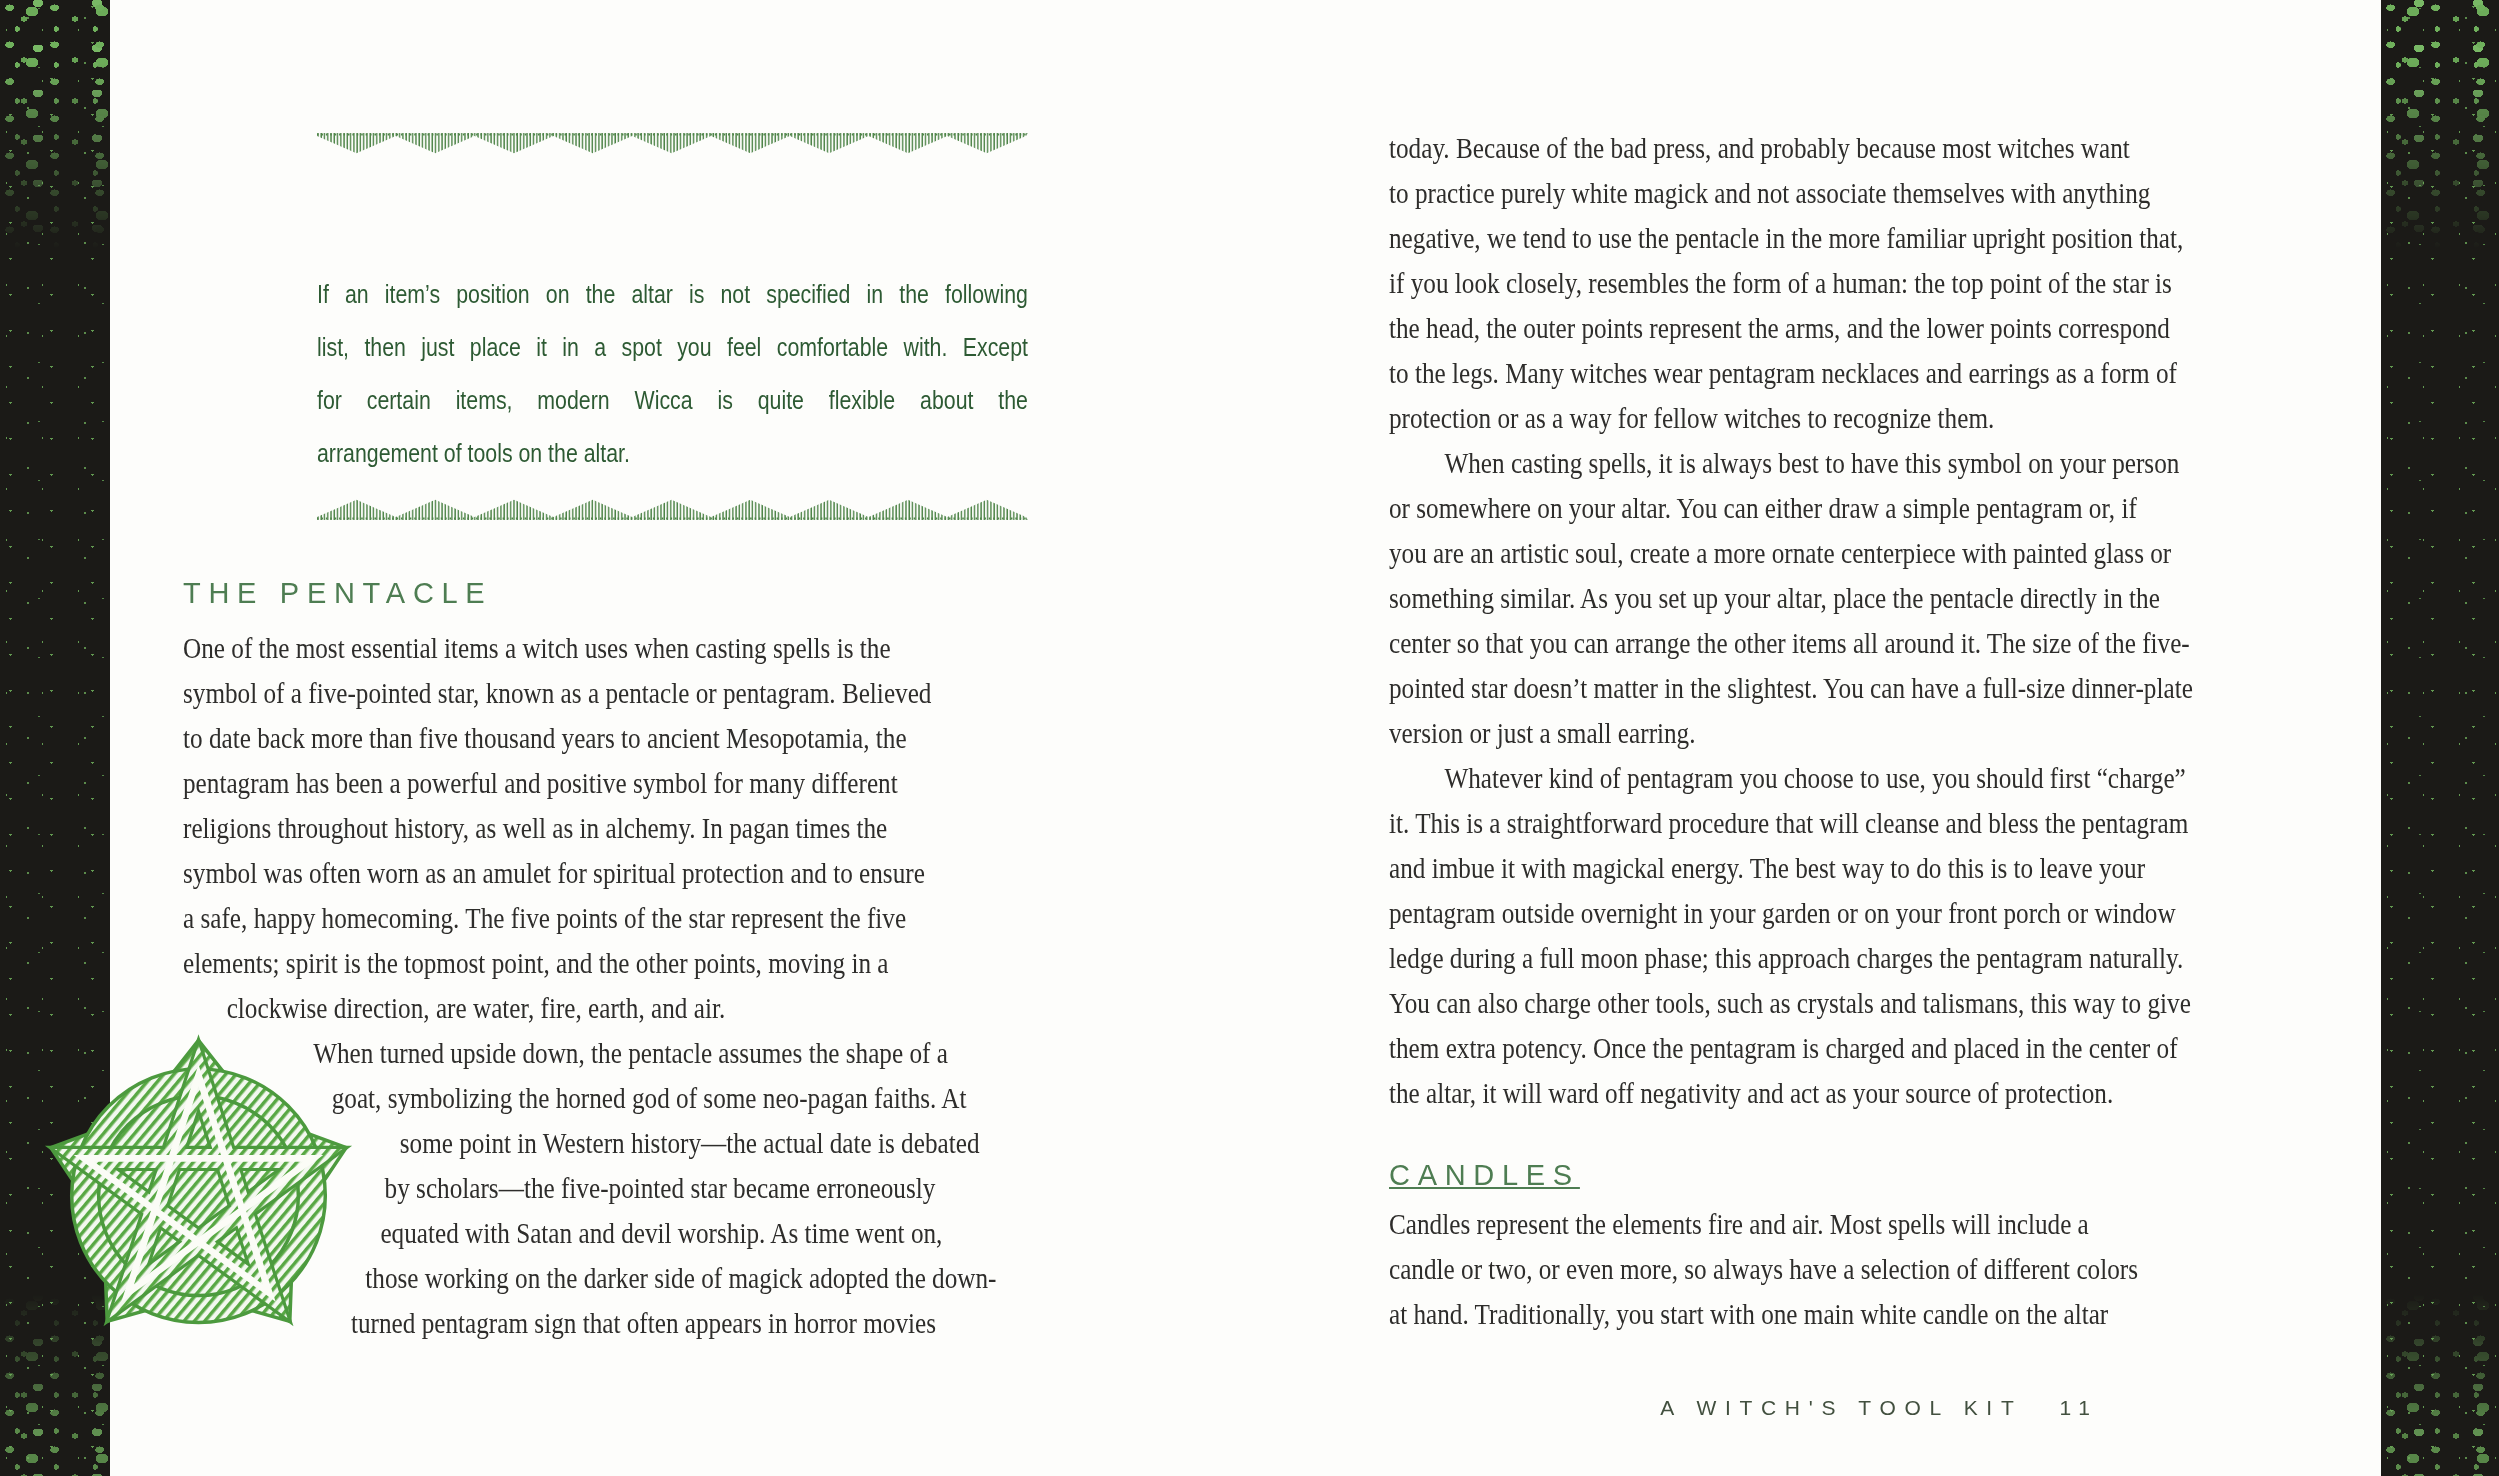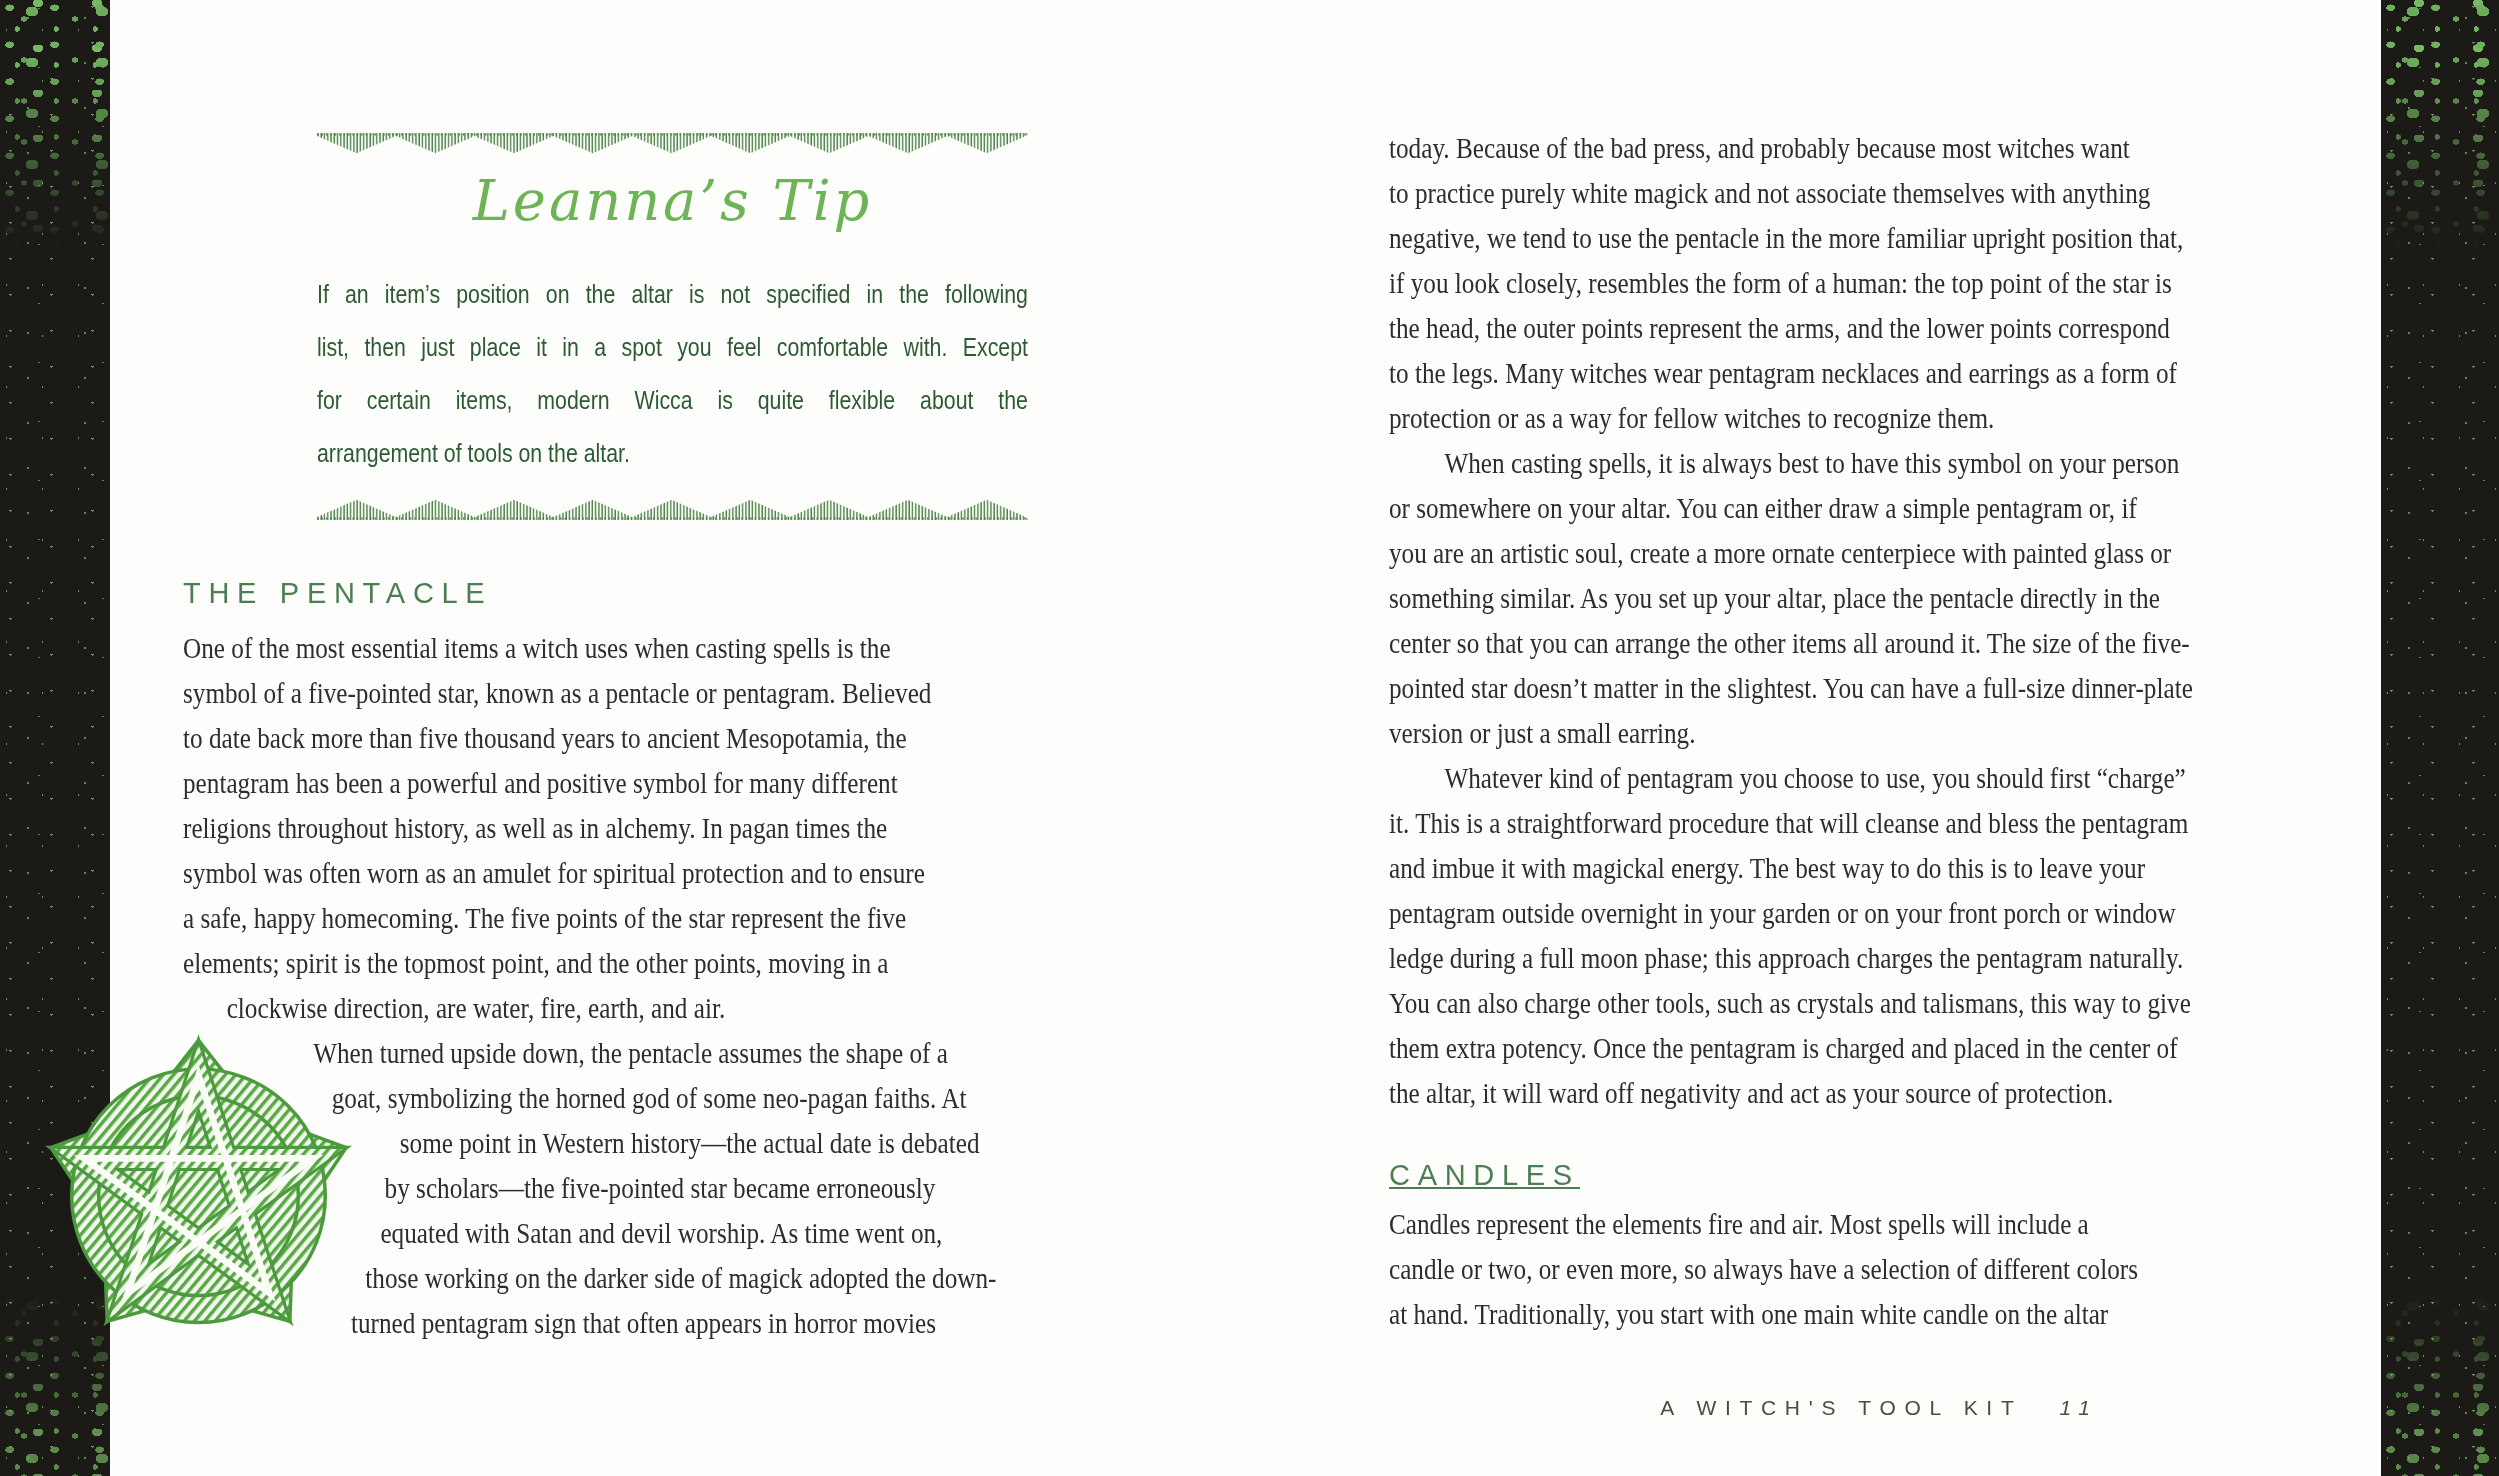--- a/index.html
+++ b/index.html
@@ -73,21 +73,21 @@
 
   
   .pentacle{position:absolute;left:40px;top:1034px;width:317px;height:317px;}
 
   
   .footer{position:absolute;top:1396px;font-family:"Liberation Sans",sans-serif;font-weight:500;
     font-size:21px;letter-spacing:8.7px;color:#42503f;}
   .footer-left{left:183px;width:990px;text-align:center;transform:translateX(-34px);}
   .footer-right{left:1389px;width:981px;text-align:center;}
   .footer .pgnum{margin-right:37px;}
-  .footer-right .pgnum{margin-right:0;margin-left:37px;font-style:italic;}
+  .footer-right .pgnum{margin-right:0;margin-left:37px;}
 </style>
 </head>
 <body>
 
 <div class="spread">
 
   <div class="edge edge-left">
     <div class="splash splash-top"></div>
     <div class="splash splash-bottom"></div>
   </div>
@@ -100,21 +100,20 @@
     <svg class="orn orn-top" viewBox="0 0 740 26" aria-hidden="true">
       <defs>
         <pattern id="st1" width="3.4" height="26" patternUnits="userSpaceOnUse">
           <line x1="1" y1="0" x2="1" y2="26" stroke="#4e8448" stroke-width="1.5"></line>
         </pattern>
       </defs>
       <line x1="0" y1="1.5" x2="740" y2="1.5" stroke="#4e8448" stroke-width="2" stroke-dasharray="1.6,3"></line>
       <path fill="url(#st1)" d="M0,3 L41,21 L82,3 L123,21 L164,3 L205,21 L246,3 L287,21 L328,3 L369,21 L410,3 L451,21 L492,3 L533,21 L574,3 L615,21 L656,3 L697,21 L738,3 L740,0 L0,0 Z"></path>
     </svg>
 
-    <div class="tip-title">Leanna’s Tip</div>
 
     <div class="tip-lines">
         <div>If an item’s position on the altar is not specified in the following</div>
         <div>list, then just place it in a spot you feel comfortable with. Except</div>
         <div>for certain items, modern Wicca is quite flexible about the</div>
         <div>arrangement of tools on the altar.</div>
       </div>
 
     <svg class="orn orn-bottom" viewBox="0 0 740 26" aria-hidden="true">
       <defs>

